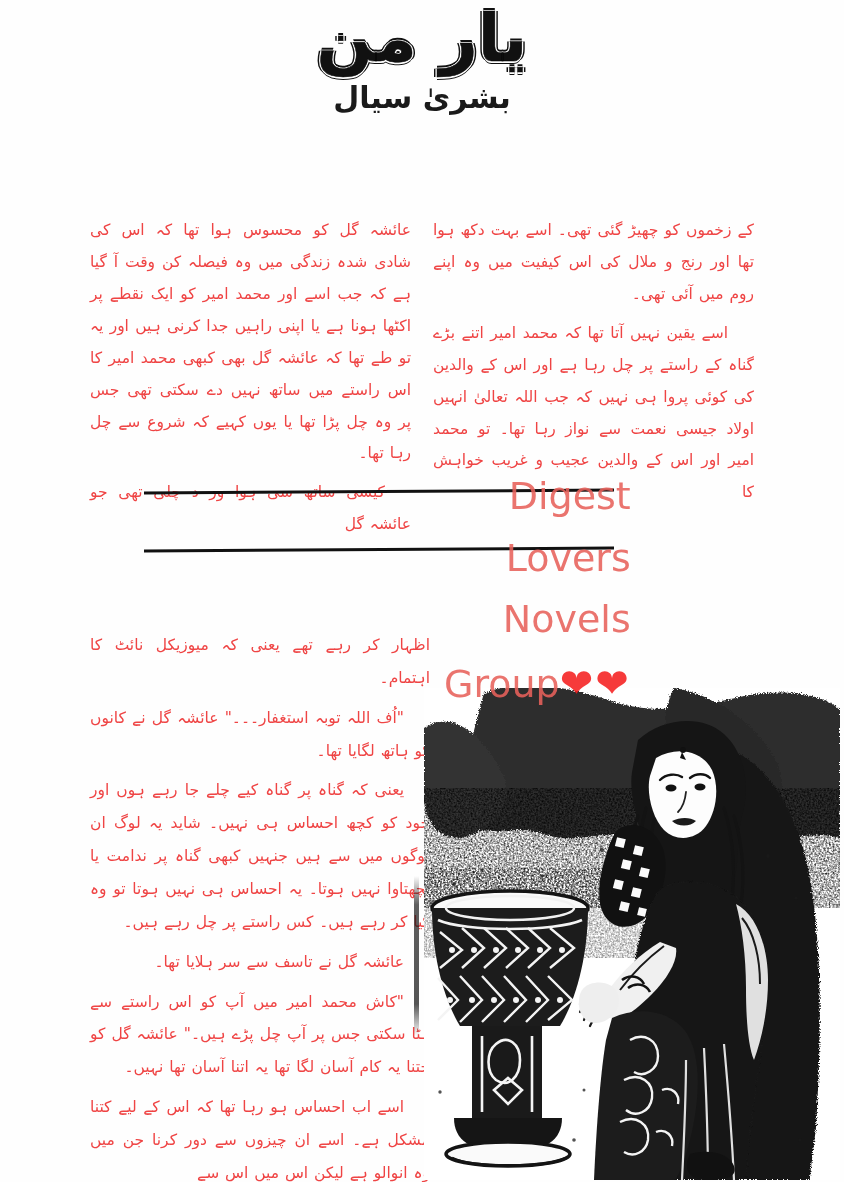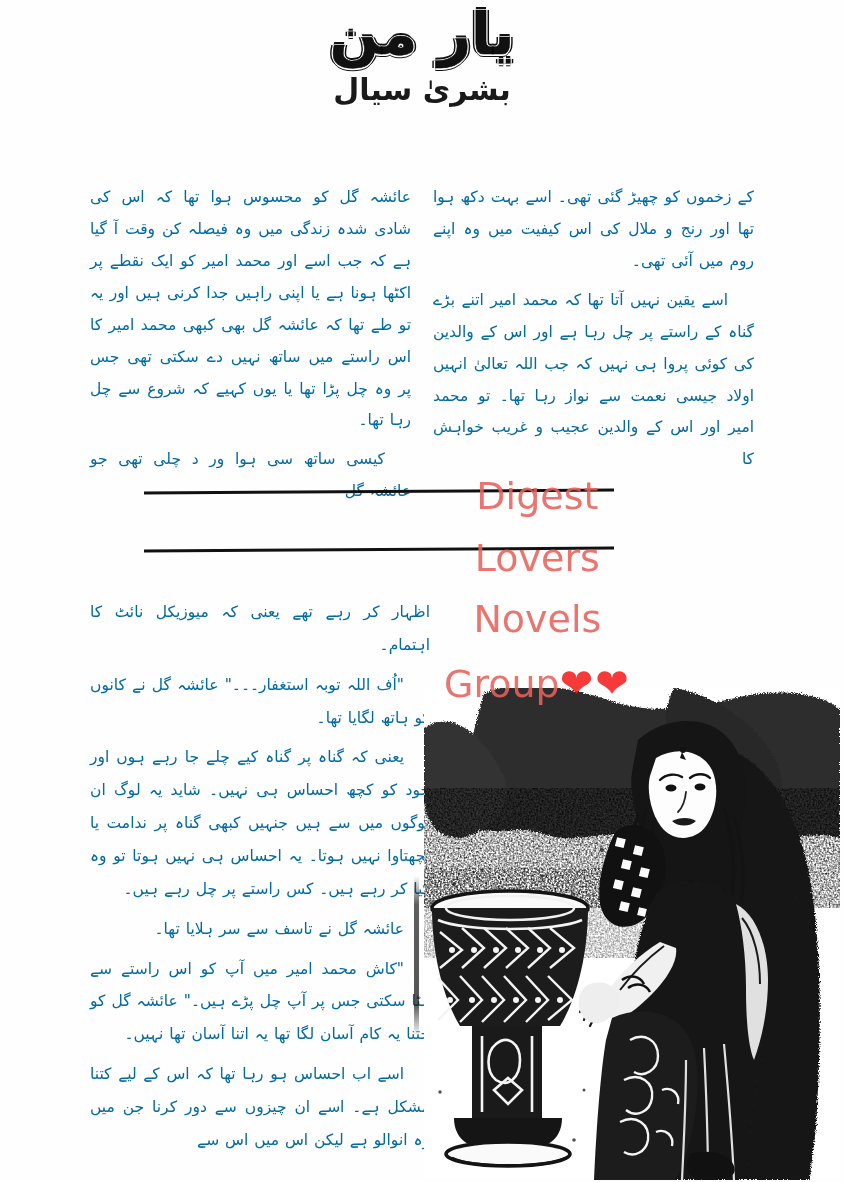--- a/index.html
+++ b/index.html
@@ -35,21 +35,21 @@
   }
 
   
   .header{
     position:absolute;left:0;right:0;top:0;height:150px;
     text-align:center;
   }
   .booktitle{
     margin:0;padding-top:4px;
     font-family:"DejaVu Sans", sans-serif;
-    font-size:58px;line-height:1.05;
+    font-size:66px;line-height:1.05;
     font-weight:700;
     color:#111;
     letter-spacing:-1px;
     text-shadow:
        1.5px 0 0 #fff, -1.5px 0 0 #fff,
        0 1.5px 0 #fff, 0 -1.5px 0 #fff,
        3px 0 0 #111, -3px 0 0 #111,
        0 3px 0 #111, 0 -3px 0 #111;
     -webkit-text-stroke:0.5px #000;
   }
@@ -66,26 +66,27 @@
     top:182px;left:90px;width:664px;
     display:flex;flex-direction:row-reverse;
     gap:22px;
   }
   .col{
     flex:1 1 0;
     min-width:0;
   }
   .urdu{
     font-family:"DejaVu Sans", sans-serif;
-    color:#0369a1;
+    color:#ef4444;
     font-size:15.5px;
     line-height:2.06;
     text-align:justify;
     word-spacing:1px;
     direction:rtl;
+    margin-top:33px;
   }
   .urdu p{margin:0 0 0 0;}
   .urdu p + p{margin-top:7px;}
   .indent{text-indent:26px;}
 
   
   .divider{
     position:absolute;
     left:144px;width:470px;
   }
@@ -129,21 +130,21 @@
   .watermark{
     position:absolute;
     left:444px;top:466px;
     z-index:40;
     pointer-events:none;
     font-family:"DejaVu Sans", sans-serif;
     font-size:38px;
     line-height:1.62;
     font-weight:400;
     direction:ltr;
-    text-align:center;
+    text-align:right;
     color:#e8615b;
     opacity:.88;
     white-space:nowrap;
   }
   .watermark .wline{display:block;}
   .watermark .hearts{
     color:#f61f1f;
     font-size:40px;
     letter-spacing:2px;
   }

